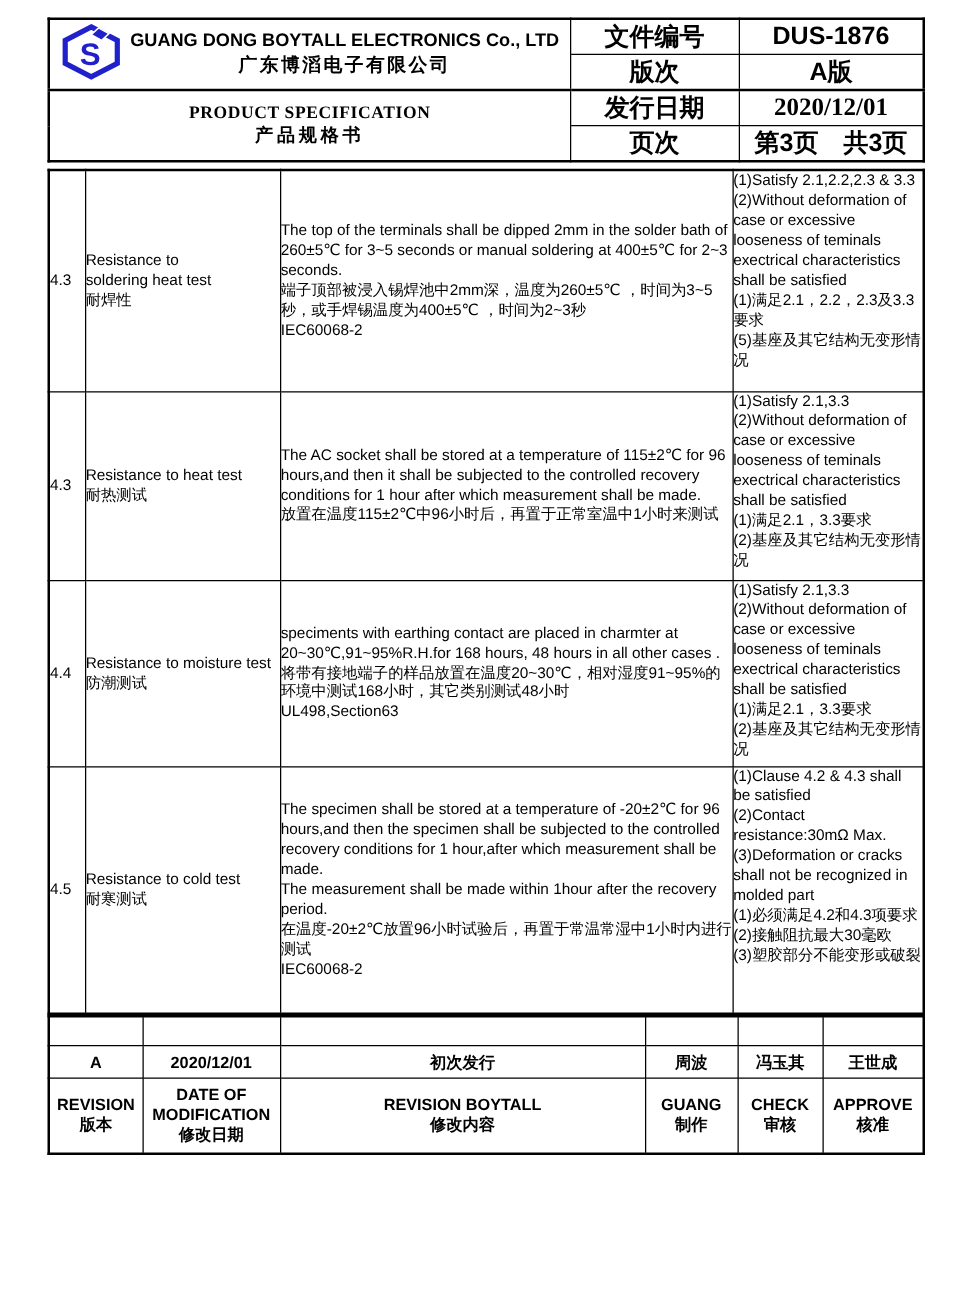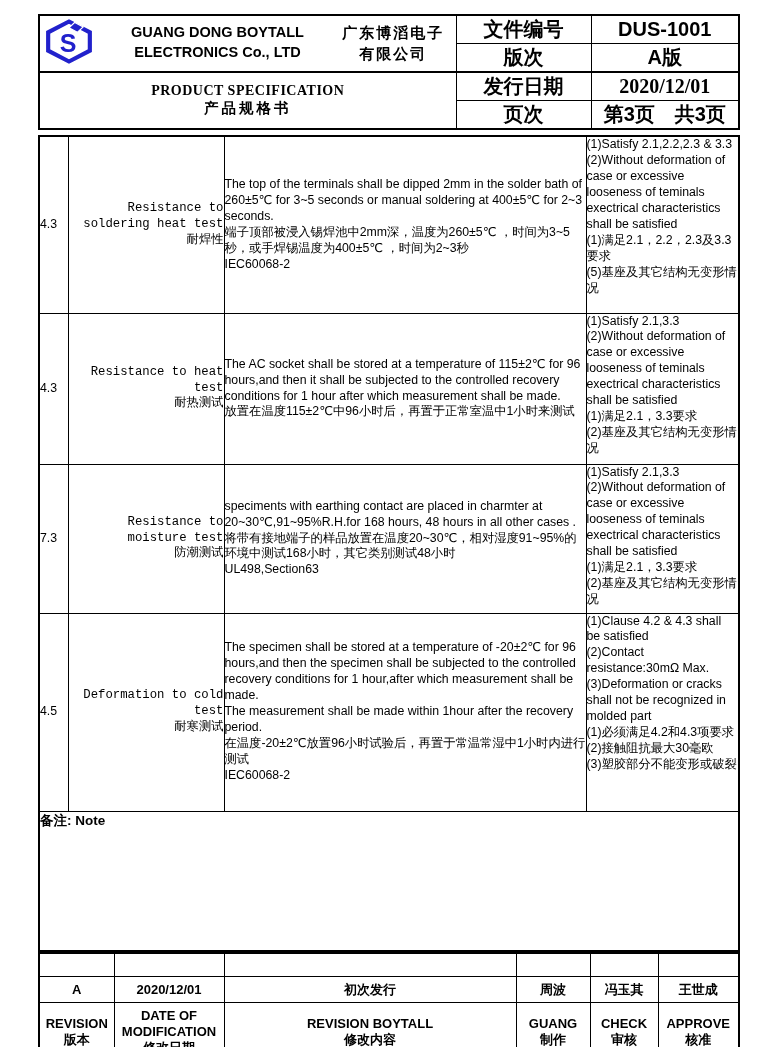--- a/index.html
+++ b/index.html
@@ -15,31 +15,31 @@
   table.bordered{border:2.5px solid #000;}
   table.bordered td{border:1.6px solid #000;padding:0;overflow:hidden;}
   .preline{white-space:pre-line;}
 
   
   .hdr td{text-align:center;vertical-align:middle;font-weight:bold;}
   .hdr .lbl,.hdr .val{font-size:20px;}
   .hdr tr.thick td{border-top:2.5px solid #000;font-family:Liberation Serif, serif;}
   .company-cell{position:relative;}
   .company-inner{display:flex;align-items:center;justify-content:center;gap:6px;padding:2px 4px;}
-  .company-text{display:flex;line-height:1.35;}
+  .company-text{display:flex;flex-direction:column;line-height:1.35;}
   .company-en{font-size:14.5px;font-weight:bold;}
   .company-cn{font-size:15px;font-weight:bold;letter-spacing:2px;}
   .spec-title-en{font-size:14px;font-weight:bold;letter-spacing:.5px;}
   .spec-title-cn{font-size:14.5px;font-weight:bold;letter-spacing:3px;}
 
   
   .main{margin-top:5px;}
   .main td{font-size:12.3px;line-height:1.3;}
   .c-no{vertical-align:middle;}
-  .c-title{text-align:right;vertical-align:middle;padding:2px;font-family:Liberation Mono, monospace;}
+  .c-title{text-align:left;vertical-align:middle;padding:2px;}
   .c-desc{vertical-align:middle;padding:2px 4px 2px 5px;}
   .c-req{vertical-align:top;padding:1px 2px 1px 3px;}
   .note-cell{vertical-align:top;padding:3px 4px;}
   .note-text{font-weight:bold;font-size:13.5px;}
 
   
   .rev td{text-align:center;vertical-align:middle;font-weight:bold;}
   .rev .entry td{font-size:13px;}
   .rev .heads td{font-size:13px;line-height:1.25;padding:3px 1px;}
   .rev .blank td{height:22px;}
@@ -64,21 +64,21 @@
             <polygon points="37,4 47,9.5 40,16 30,10.5" fill="#2121cc" stroke="#ffffff" stroke-width="1.5"></polygon>
           </svg>
         </span>
         <span class="company-text">
           <span class="company-en">GUANG DONG BOYTALL ELECTRONICS Co., LTD</span>
           <span class="company-cn">广东博滔电子有限公司</span>
         </span>
       </div>
     </td>
     <td class="lbl">文件编号</td>
-    <td class="val">DUS-1001</td>
+    <td class="val">DUS-1876</td>
   </tr>
   <tr style="height:24px">
     <td class="lbl">版次</td>
     <td class="val">A版</td>
   </tr>
   <tr class="thick" style="height:20px">
     <td rowspan="2">
       <div class="spec-title-en">PRODUCT SPECIFICATION</div>
       <div class="spec-title-cn">产品规格书</div>
     </td>
@@ -133,65 +133,60 @@
     </td>
     <td class="c-req">
       <div class="preline">(1)Satisfy 2.1,3.3
 (2)Without deformation of case or excessive looseness of teminals exectrical characteristics shall be satisfied
 (1)满足2.1，3.3要求
 (2)基座及其它结构无变形情况</div>
     </td>
   </tr>
 
   <tr style="height:149px">
-    <td class="c-no">7.3</td>
+    <td class="c-no">4.4</td>
     <td class="c-title">
       <div class="preline">Resistance to moisture test</div>
       <div>防潮测试</div>
     </td>
     <td class="c-desc">
       <div class="preline">speciments with earthing contact are placed in charmter at 20~30℃,91~95%R.H.for 168 hours, 48 hours in all other cases .
 将带有接地端子的样品放置在温度20~30℃，相对湿度91~95%的环境中测试168小时，其它类别测试48小时
 UL498,Section63</div>
     </td>
     <td class="c-req">
       <div class="preline">(1)Satisfy 2.1,3.3
 (2)Without deformation of case or excessive looseness of teminals exectrical characteristics shall be satisfied
 (1)满足2.1，3.3要求
 (2)基座及其它结构无变形情况</div>
     </td>
   </tr>
 
   <tr style="height:198px">
     <td class="c-no">4.5</td>
     <td class="c-title">
-      <div class="preline">Deformation to cold test</div>
+      <div class="preline">Resistance to cold test</div>
       <div>耐寒测试</div>
     </td>
     <td class="c-desc">
       <div class="preline">The specimen shall be stored at a temperature of -20±2℃ for 96 hours,and then the specimen shall be subjected to the controlled recovery conditions for 1 hour,after which measurement shall be made.
 The measurement shall be made within 1hour after the recovery period.
 在温度-20±2℃放置96小时试验后，再置于常温常湿中1小时内进行测试
 IEC60068-2</div>
     </td>
     <td class="c-req">
       <div class="preline">(1)Clause 4.2 &amp; 4.3 shall be satisfied
 (2)Contact resistance:30mΩ Max.
 (3)Deformation or cracks shall not be recognized in molded part
 (1)必须满足4.2和4.3项要求
 (2)接触阻抗最大30毫欧
 (3)塑胶部分不能变形或破裂</div>
     </td>
   </tr>
 
-  <tr style="height:140px">
-    <td colspan="4" class="note-cell">
-      <span class="note-text">备注: Note</span>
-    </td>
-  </tr>
 </tbody>
   </table>
 
 <table class="bordered rev">
   <colgroup>
     <col style="width:75px">
       <col style="width:110px">
       <col style="width:292px">
     <col style="width:74px">
       <col style="width:68px">

